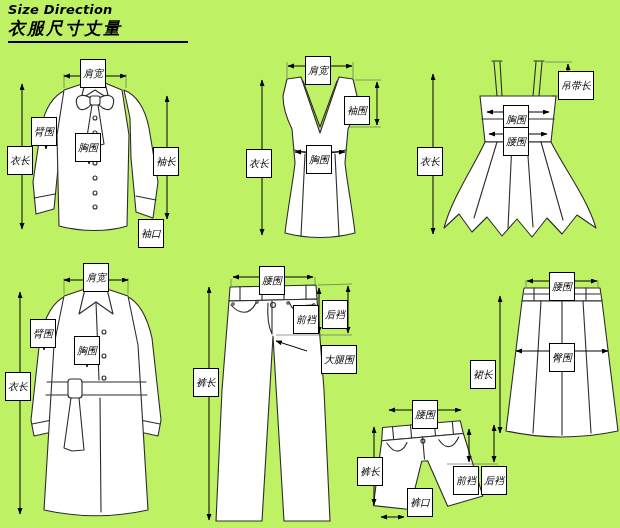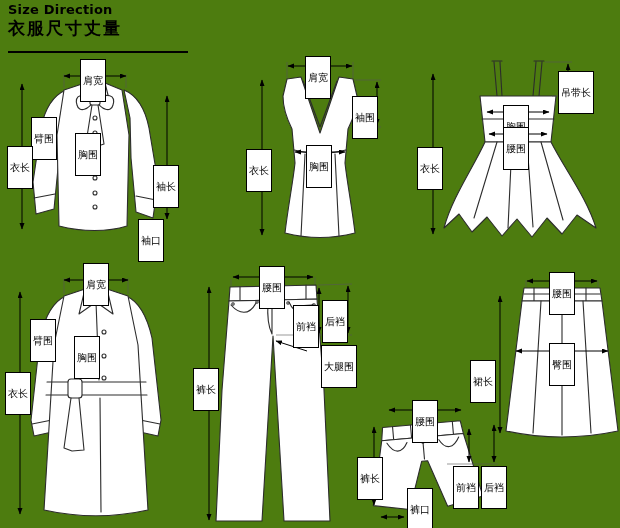--- a/index.html
+++ b/index.html
@@ -1,28 +1,28 @@
 <!DOCTYPE html>
 <html><head>
 <meta charset="utf-8">
 <style>
   * { margin:0; padding:0; box-sizing:border-box; }
   html,body { background:#fff; }
   .canvas {
-    position:relative; width:620px; height:528px; background:#4d7c0f;
-    font-family:"DejaVu Sans", sans-serif; overflow:hidden; color:#000;
+    position:relative; width:620px; height:528px; background:#bef264;
+    font-family:"DejaVu Sans", sans-serif; overflow:hidden; color:#000;font-style:italic;
   }
   .hdr { position:absolute; left:8px; top:2px; z-index:3; }
   .hdr-en { font-size:13px; font-weight:700; letter-spacing:0.2px; }
   .hdr-zh { font-size:17px; font-weight:700; letter-spacing:2px;
-            border-bottom:2px solid #000; padding-bottom:11px; width:180px; }
+            border-bottom:2px solid #000; padding-bottom:1px; width:180px; }
   svg.draw { position:absolute; left:0; top:0; z-index:1; }
   .lbl {
     position:absolute; z-index:2; font-size:10px; line-height:11px;
-    padding:15px 2px; border:1px solid #000; background:#fff; color:#000;
+    padding:8px 2px; border:1px solid #000; background:#fff; color:#000;
     white-space:nowrap;
   }
   .d  { stroke:#2c2c2c; stroke-width:1.1; fill:none; stroke-linejoin:round; stroke-linecap:round; }
   .df { stroke:#2c2c2c; stroke-width:1.1; fill:#fff; stroke-linejoin:round; }
   .m  { stroke:#000; stroke-width:1; }
   .g  { stroke:#555; stroke-width:0.6; }
 </style>
 </head>
 <body>
 
@@ -182,25 +182,25 @@
       <line class="m" x1="469" y1="429" x2="469" y2="462" marker-start="url(#mE)" marker-end="url(#mE)"></line>
       <line class="m" x1="494" y1="425" x2="494" y2="462" marker-start="url(#mE)" marker-end="url(#mE)"></line>
       <line class="m" x1="381" y1="517" x2="404" y2="517" marker-start="url(#mE)" marker-end="url(#mE)"></line>
     </g>
   </svg>
 
   <span class="lbl" style="left:80px;top:59px">肩宽</span>
   <span class="lbl" style="left:31px;top:117px">臂围</span>
   <span class="lbl" style="left:75px;top:133px">胸围</span>
   <span class="lbl" style="left:7px;top:146px">衣长</span>
-  <span class="lbl" style="left:153px;top:165px">袖长</span>
+  <span class="lbl" style="left:153px;top:147px">袖长</span>
   <span class="lbl" style="left:138px;top:219px">袖口</span>
 
   <span class="lbl" style="left:305px;top:56px">肩宽</span>
-  <span class="lbl" style="left:352px;top:96px">袖围</span>
+  <span class="lbl" style="left:344px;top:96px">袖围</span>
   <span class="lbl" style="left:306px;top:145px">胸围</span>
   <span class="lbl" style="left:246px;top:149px">衣长</span>
 
   <span class="lbl" style="left:558px;top:71px">吊带长</span>
   <span class="lbl" style="left:503px;top:105px">胸围</span>
   <span class="lbl" style="left:503px;top:127px">腰围</span>
   <span class="lbl" style="left:417px;top:147px">衣长</span>
 
   <span class="lbl" style="left:83px;top:263px">肩宽</span>
   <span class="lbl" style="left:30px;top:319px">臂围</span>

